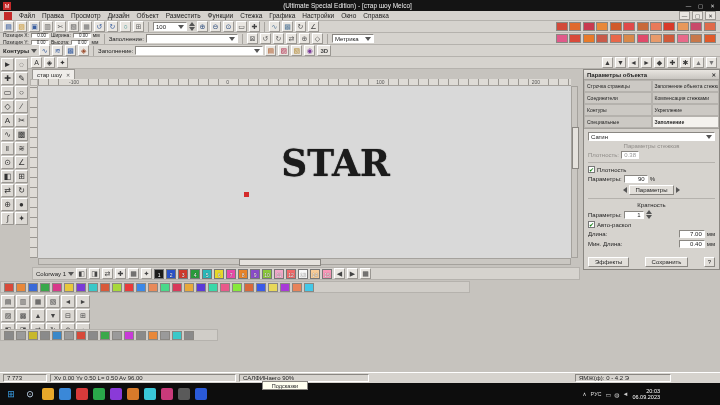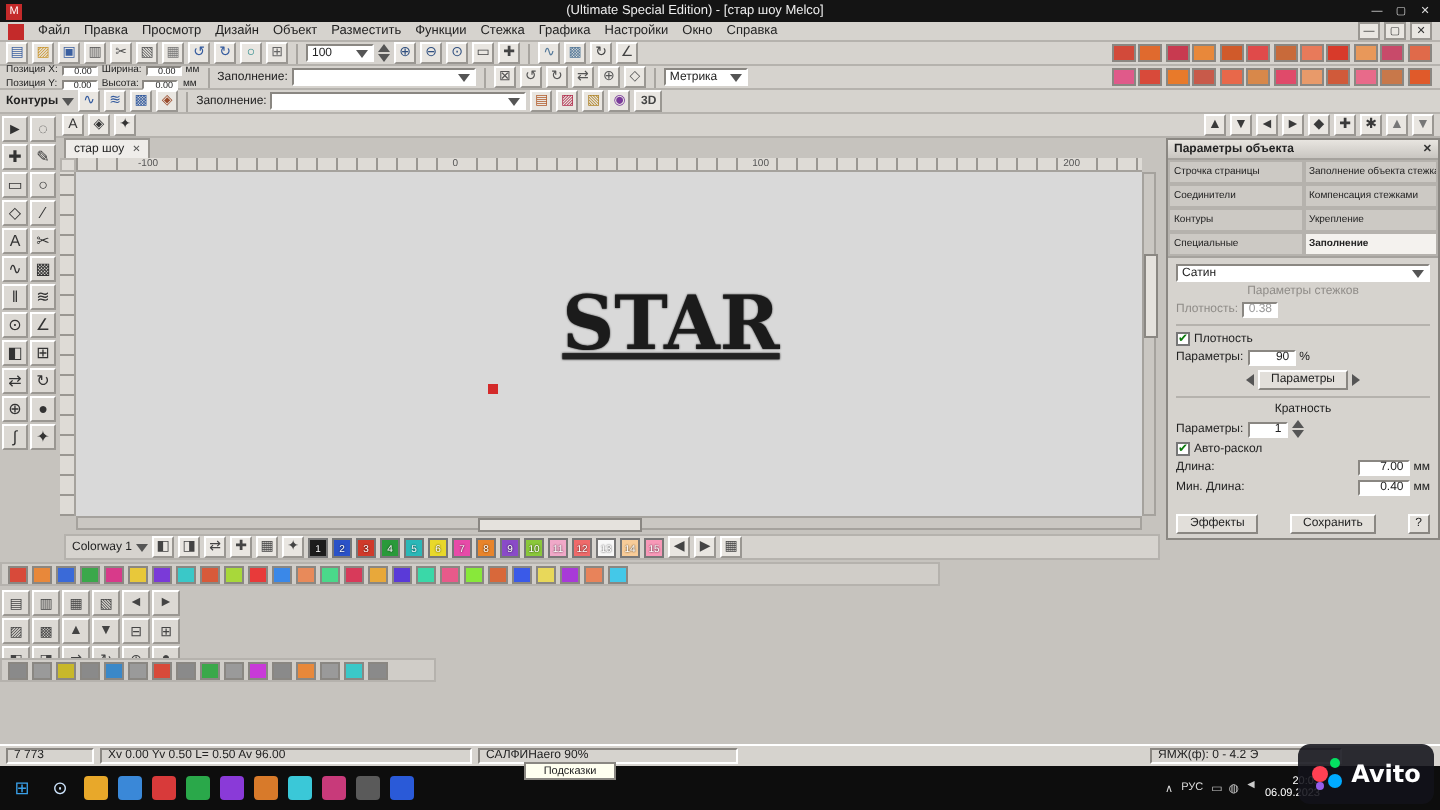--- a/index.html
+++ b/index.html
@@ -53,21 +53,21 @@
   .tab{background:#efedea;border:1px solid #9a9792;border-bottom:none;height:9px;display:flex;align-items:center;
        gap:4px;font-size:6px;padding:0 4px;}
   .tab .x{font-size:5px;color:#555;}
   #corner{left:30px;top:79px;width:8px;height:7px;background:#dedbd6;border:1px solid #b5b2ad;}
   #hruler{left:38px;top:79px;width:533px;height:7px;background:#dedbd6;border-bottom:1px solid #a5a29d;
           display:flex;justify-content:space-between;align-items:flex-start;font-size:5px;color:#555;padding:0 30px;
           background-image:repeating-linear-gradient(90deg,#9a9792 0 1px,transparent 1px 10px);}
   #vruler{left:30px;top:86px;width:8px;height:172px;background:#dedbd6;border-right:1px solid #a5a29d;
           background-image:repeating-linear-gradient(0deg,#9a9792 0 1px,transparent 1px 10px);}
   #canvas{left:38px;top:86px;width:533px;height:172px;background:#d9d9d9;}
-  #design{position:absolute;left:210px;top:60px;width:175px;text-align:center;cursor:default;text-decoration:underline;}
+  #design{position:absolute;left:210px;top:60px;width:175px;text-align:center;cursor:default;}
   #design .main{font-family:"DejaVu Serif",serif;font-weight:bold;font-size:36px;line-height:0.9;color:#1b1b1b;
         letter-spacing:0px;text-shadow:0 0 1px #2a2a2a;transform:scaleY(1.04);}
   #design .sub{margin-top:0px;text-align:right;padding-right:22px;color:#7c7c7c;font-size:12px;font-weight:bold;letter-spacing:3px;font-family:"DejaVu Sans",sans-serif;}
   #origin-marker{position:absolute;left:206px;top:106px;width:5px;height:5px;background:#d42a2a;}
   #vscroll{left:571px;top:86px;width:7px;height:172px;background:#cac7c2;border:1px solid #a5a29d;}
   #vscroll .thumb{position:absolute;left:0;top:40px;width:5px;height:40px;background:#e5e2dd;border:1px solid #8a8782;}
   #hscroll{left:38px;top:258px;width:533px;height:7px;background:#cac7c2;border:1px solid #a5a29d;}
   #hscroll .thumb{position:absolute;left:200px;top:0;width:80px;height:5px;background:#e5e2dd;border:1px solid #8a8782;}
   
   #rpanel{left:583px;top:69px;width:137px;height:201px;background:#d6d3ce;border:1px solid #8a8782;}
@@ -591,24 +591,14 @@
           <span style="font-size:6px;color:#ccc;">◍</span>
           <span style="font-size:6px;color:#ccc;">◄</span>
         </span>
       <span id="clock">
         <span>20:03</span>
         <span>06.09.2023</span>
       </span>
     </span>
   </div>
 
-  <div id="avito" class="abs">
-    <span class="dots">
-
-    <span class="dot" style="background: rgb(255, 64, 83); left: 0px; top: 4px; width: 8px; height: 8px;"></span>
-        <span class="dot" style="background: rgb(4, 224, 97); left: 9px; top: 0px; width: 5px; height: 5px;"></span>
-        <span class="dot" style="background: rgb(0, 170, 255); left: 8px; top: 8px; width: 7px; height: 7px;"></span>
-        <span class="dot" style="background: rgb(150, 94, 235); left: 2px; top: 12px; width: 4px; height: 4px;"></span>
-      </span>
-    <span class="txt">Avito</span>
-  </div>
 
 </div>
 
 </body></html>

